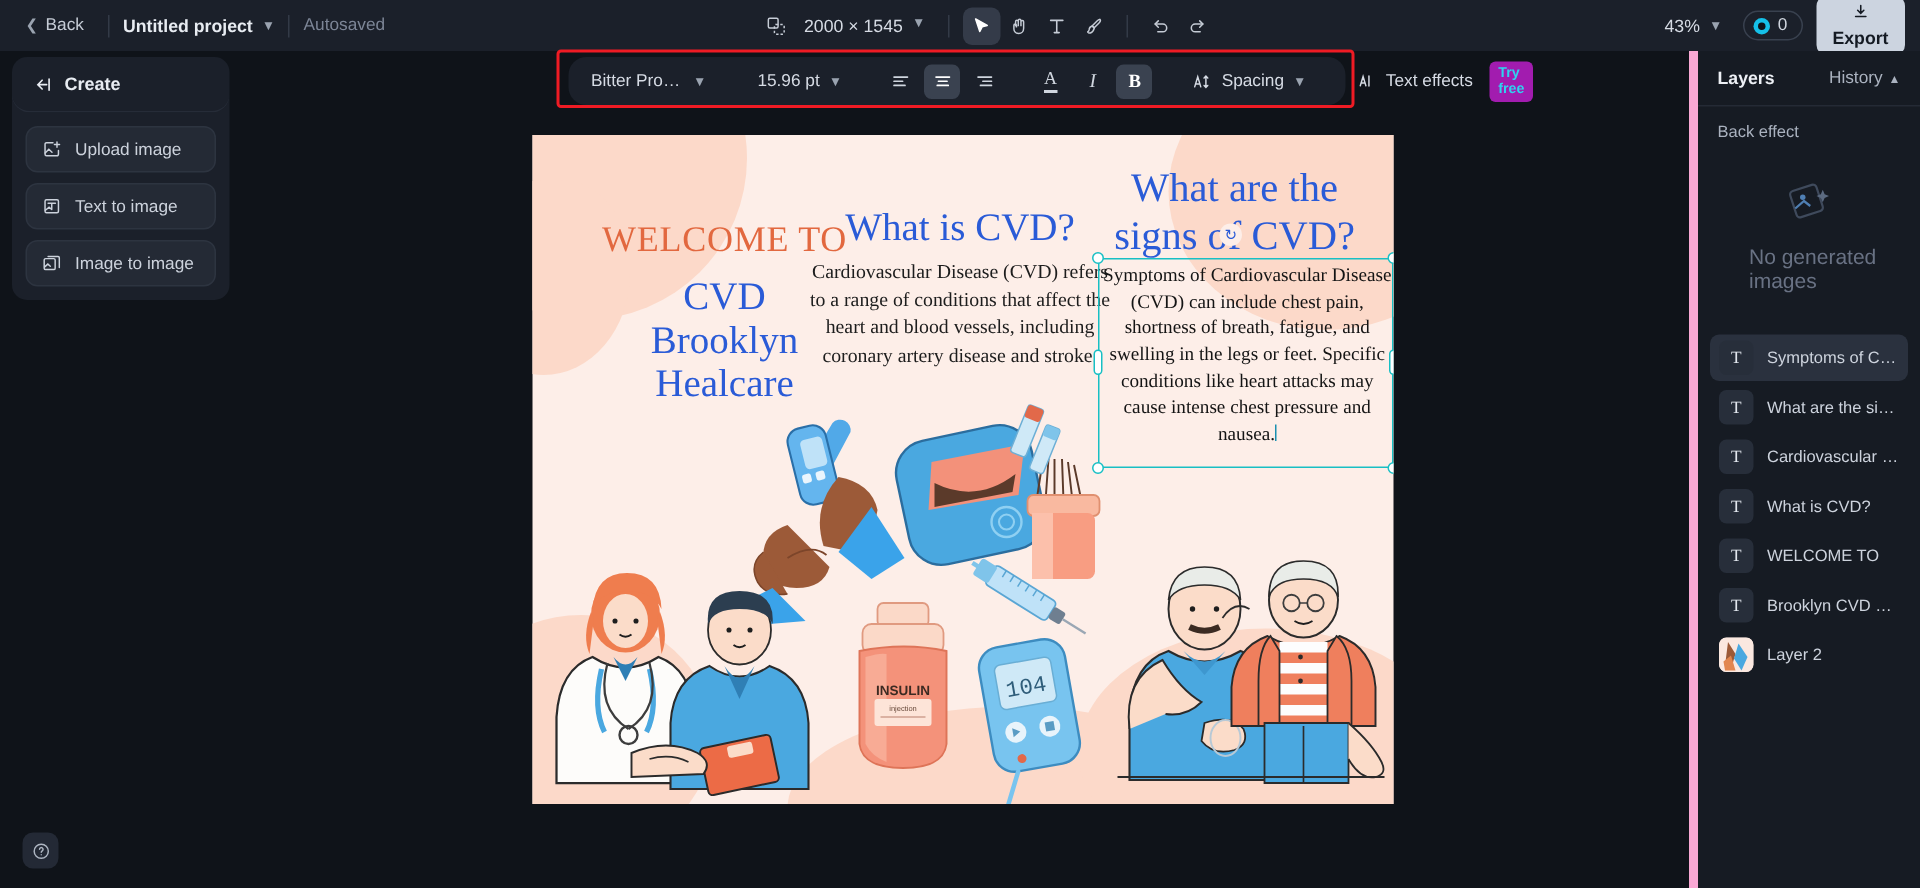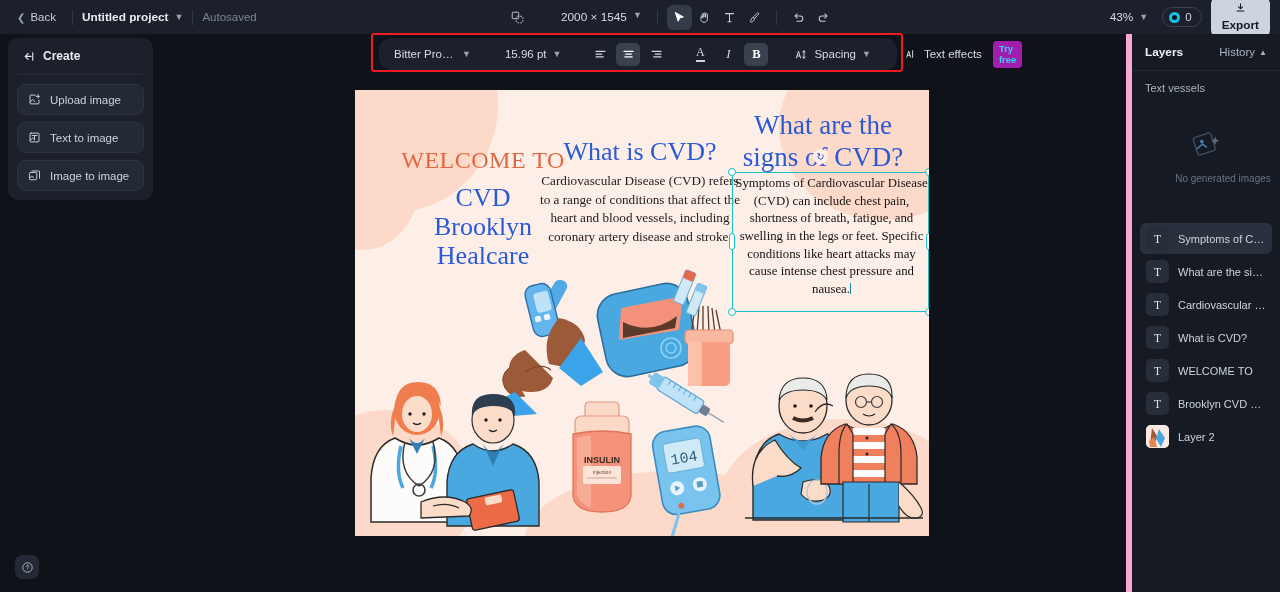--- a/index.html
+++ b/index.html
@@ -30,21 +30,21 @@
   .tb-center {
     position: absolute; left: 505px; top: 0; height: 34px;
     display: flex; align-items: center; gap: 0;
   }
   .icon-btn {
     width: 25px; height: 25px; border-radius: 6px;
     display: flex; align-items: center; justify-content: center;
     color: #c6ccd6; cursor: pointer;
   }
   .icon-btn.active { background: #343b49; color: #ffffff; }
-  .canvas-size { display: flex; align-items: flex-start; gap: 6px; color: #d6dbe4; font-size: 11.8px; cursor: pointer; padding: 3px 6px; border-radius: 5px; margin-left: 25px;}
+  .canvas-size { display: flex; align-items: flex-start; gap: 6px; color: #d6dbe4; font-size: 11.8px; cursor: pointer; padding: 3px 6px; border-radius: 5px;}
 
   .tb-right { position: absolute; right: 10px; top: 0; height: 34px; display: flex; align-items: center; gap: 9px; }
   .zoom-ctl { display: flex; align-items: center; gap: 6px; color: #d6dbe4; font-size: 11.8px; cursor: pointer; padding: 3px 5px; border-radius: 5px; }
   .credits {
     display: flex; align-items: center; gap: 5px;
     border: 1px solid #39414f; border-radius: 13px; padding: 3px 9px 3px 6px;
     color: #cfd5de; font-size: 11.5px; cursor: pointer;
   }
   .coin { width: 11px; height: 11px; border-radius: 50%; background: #15c0e8; position: relative; flex: none; }
   .coin::after { content:''; position:absolute; left:3px; top:3px; width:5px; height:5px; border-radius:50%; background:#0f1319; }
@@ -109,21 +109,21 @@
     background: #161b23; border-left: 6px solid #f9a8d4;
   }
   .rp-header {
     display: flex; align-items: center; justify-content: space-between;
     padding: 11px 13px; border-bottom: 1px solid #242a35;
   }
   .rp-title { color: #edf0f5; font-size: 11.8px; font-weight: bold; }
   .rp-history { color: #aab2bf; font-size: 11.5px; cursor: pointer; display: flex; align-items: center; gap: 4px; }
   .rp-effect-label { color: #aab2bf; font-size: 11px; padding: 11px 13px 0 13px; }
   .rp-empty { display: flex; flex-direction: column; align-items: center; justify-content: center; height: 125px; gap: 14px; }
-  .rp-empty-txt { color: #697284; font-size: 10px; margin-left: 34px; }
+  .rp-empty-txt { color: #697284; font-size: 14px; margin-left: 34px; }
   .layer-list { padding: 4px 8px; display: flex; flex-direction: column; gap: 2px; }
   .layer-row {
     display: flex; align-items: center; gap: 9px;
     padding: 4px 6px; border-radius: 6px; cursor: pointer;
   }
   .layer-row.selected { background: #2a313e; }
   .layer-thumb {
     width: 23px; height: 23px; border-radius: 5px; background: #272e3a;
     display: flex; align-items: center; justify-content: center;
     color: #e3e8ef; font-size: 11.5px; font-family: "Liberation Serif", serif; flex: none;
@@ -563,21 +563,21 @@
   </div>
 
   <div class="right-panel">
     <div class="rp-header">
       <span class="rp-title">Layers</span>
       <span class="rp-history">
         <span>History</span>
         <span style="font-size:8px;">▲</span>
       </span>
     </div>
-    <div class="rp-effect-label">Text vessels</div>
+    <div class="rp-effect-label">Back effect</div>
     <div class="rp-empty">
       <svg width="34" height="30" viewBox="0 0 40 36" fill="none" stroke="#3f4a5c" stroke-width="1.8">
         <rect x="7" y="7" width="22" height="22" rx="3" transform="rotate(-18 18 18)"></rect>
         <circle cx="15" cy="15" r="2.2" fill="#4f7fb3" stroke="none"></circle>
         <path d="M9 24l7-6 5 4" stroke="#4f7fb3"></path>
         <path d="M31 9l1.5 3.5L36 14l-3.5 1.5L31 19l-1.5-3.5L26 14l3.5-1.5z" fill="#5b6a80" stroke="none"></path>
       </svg>
       <span class="rp-empty-txt">No generated images</span>
     </div>
 

